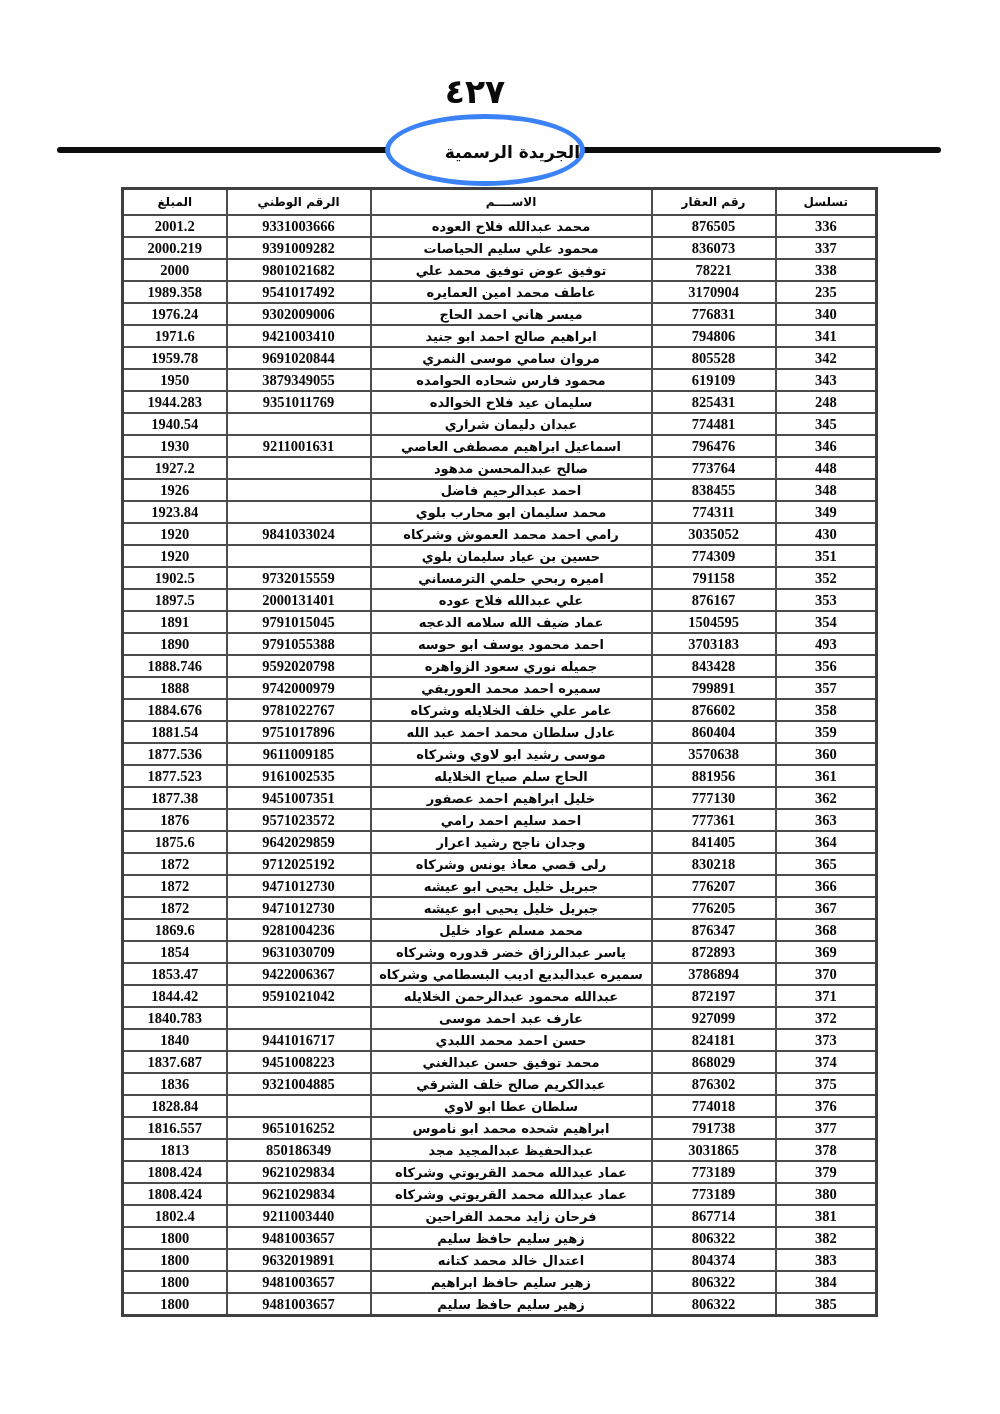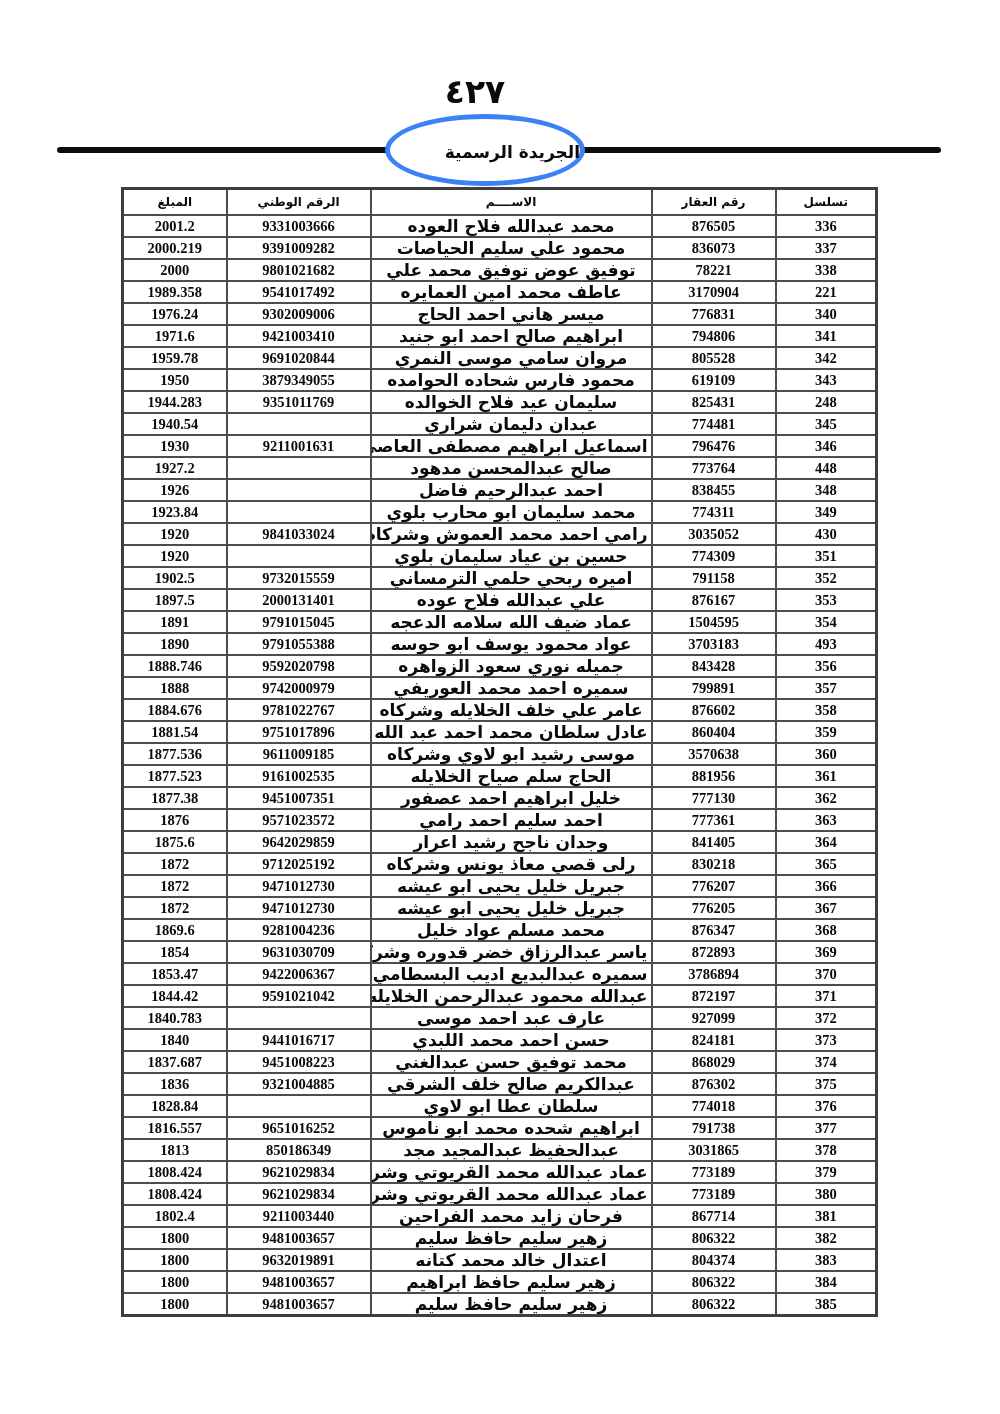--- a/index.html
+++ b/index.html
@@ -73,21 +73,21 @@
   }
   table.records td { height: 20px; }
   td.num, th.num-h {
     font-family: "Liberation Serif", serif;
     font-size: 14.5px;
     font-weight: bold;
     direction: ltr;
   }
   td.arab {
     font-family: "DejaVu Sans", sans-serif;
-    font-size: 17px;
+    font-size: 13px;
     font-weight: bold;
   }
   col.c-serial   { width: 101px; }
   col.c-property { width: 124px; }
   col.c-name     { width: 281px; }
   col.c-national { width: 144px; }
   col.c-amount   { width: 104px; }
 </style>
 </head>
 <body>
@@ -134,21 +134,21 @@
           <td class="num">2000.219</td>
         </tr>
         <tr>
           <td class="num">338</td>
           <td class="num">78221</td>
           <td class="arab">توفيق عوض توفيق محمد علي</td>
           <td class="num">9801021682</td>
           <td class="num">2000</td>
         </tr>
         <tr>
-          <td class="num">221</td>
+          <td class="num">235</td>
           <td class="num">3170904</td>
           <td class="arab">عاطف محمد امين العمايره</td>
           <td class="num">9541017492</td>
           <td class="num">1989.358</td>
         </tr>
         <tr>
           <td class="num">340</td>
           <td class="num">776831</td>
           <td class="arab">ميسر هاني احمد الحاج</td>
           <td class="num">9302009006</td>
@@ -248,21 +248,21 @@
         <tr>
           <td class="num">354</td>
           <td class="num">1504595</td>
           <td class="arab">عماد ضيف الله سلامه الدعجه</td>
           <td class="num">9791015045</td>
           <td class="num">1891</td>
         </tr>
         <tr>
           <td class="num">493</td>
           <td class="num">3703183</td>
-          <td class="arab">عواد محمود يوسف ابو حوسه</td>
+          <td class="arab">احمد محمود يوسف ابو حوسه</td>
           <td class="num">9791055388</td>
           <td class="num">1890</td>
         </tr>
         <tr>
           <td class="num">356</td>
           <td class="num">843428</td>
           <td class="arab">جميله نوري سعود الزواهره</td>
           <td class="num">9592020798</td>
           <td class="num">1888.746</td>
         </tr>

